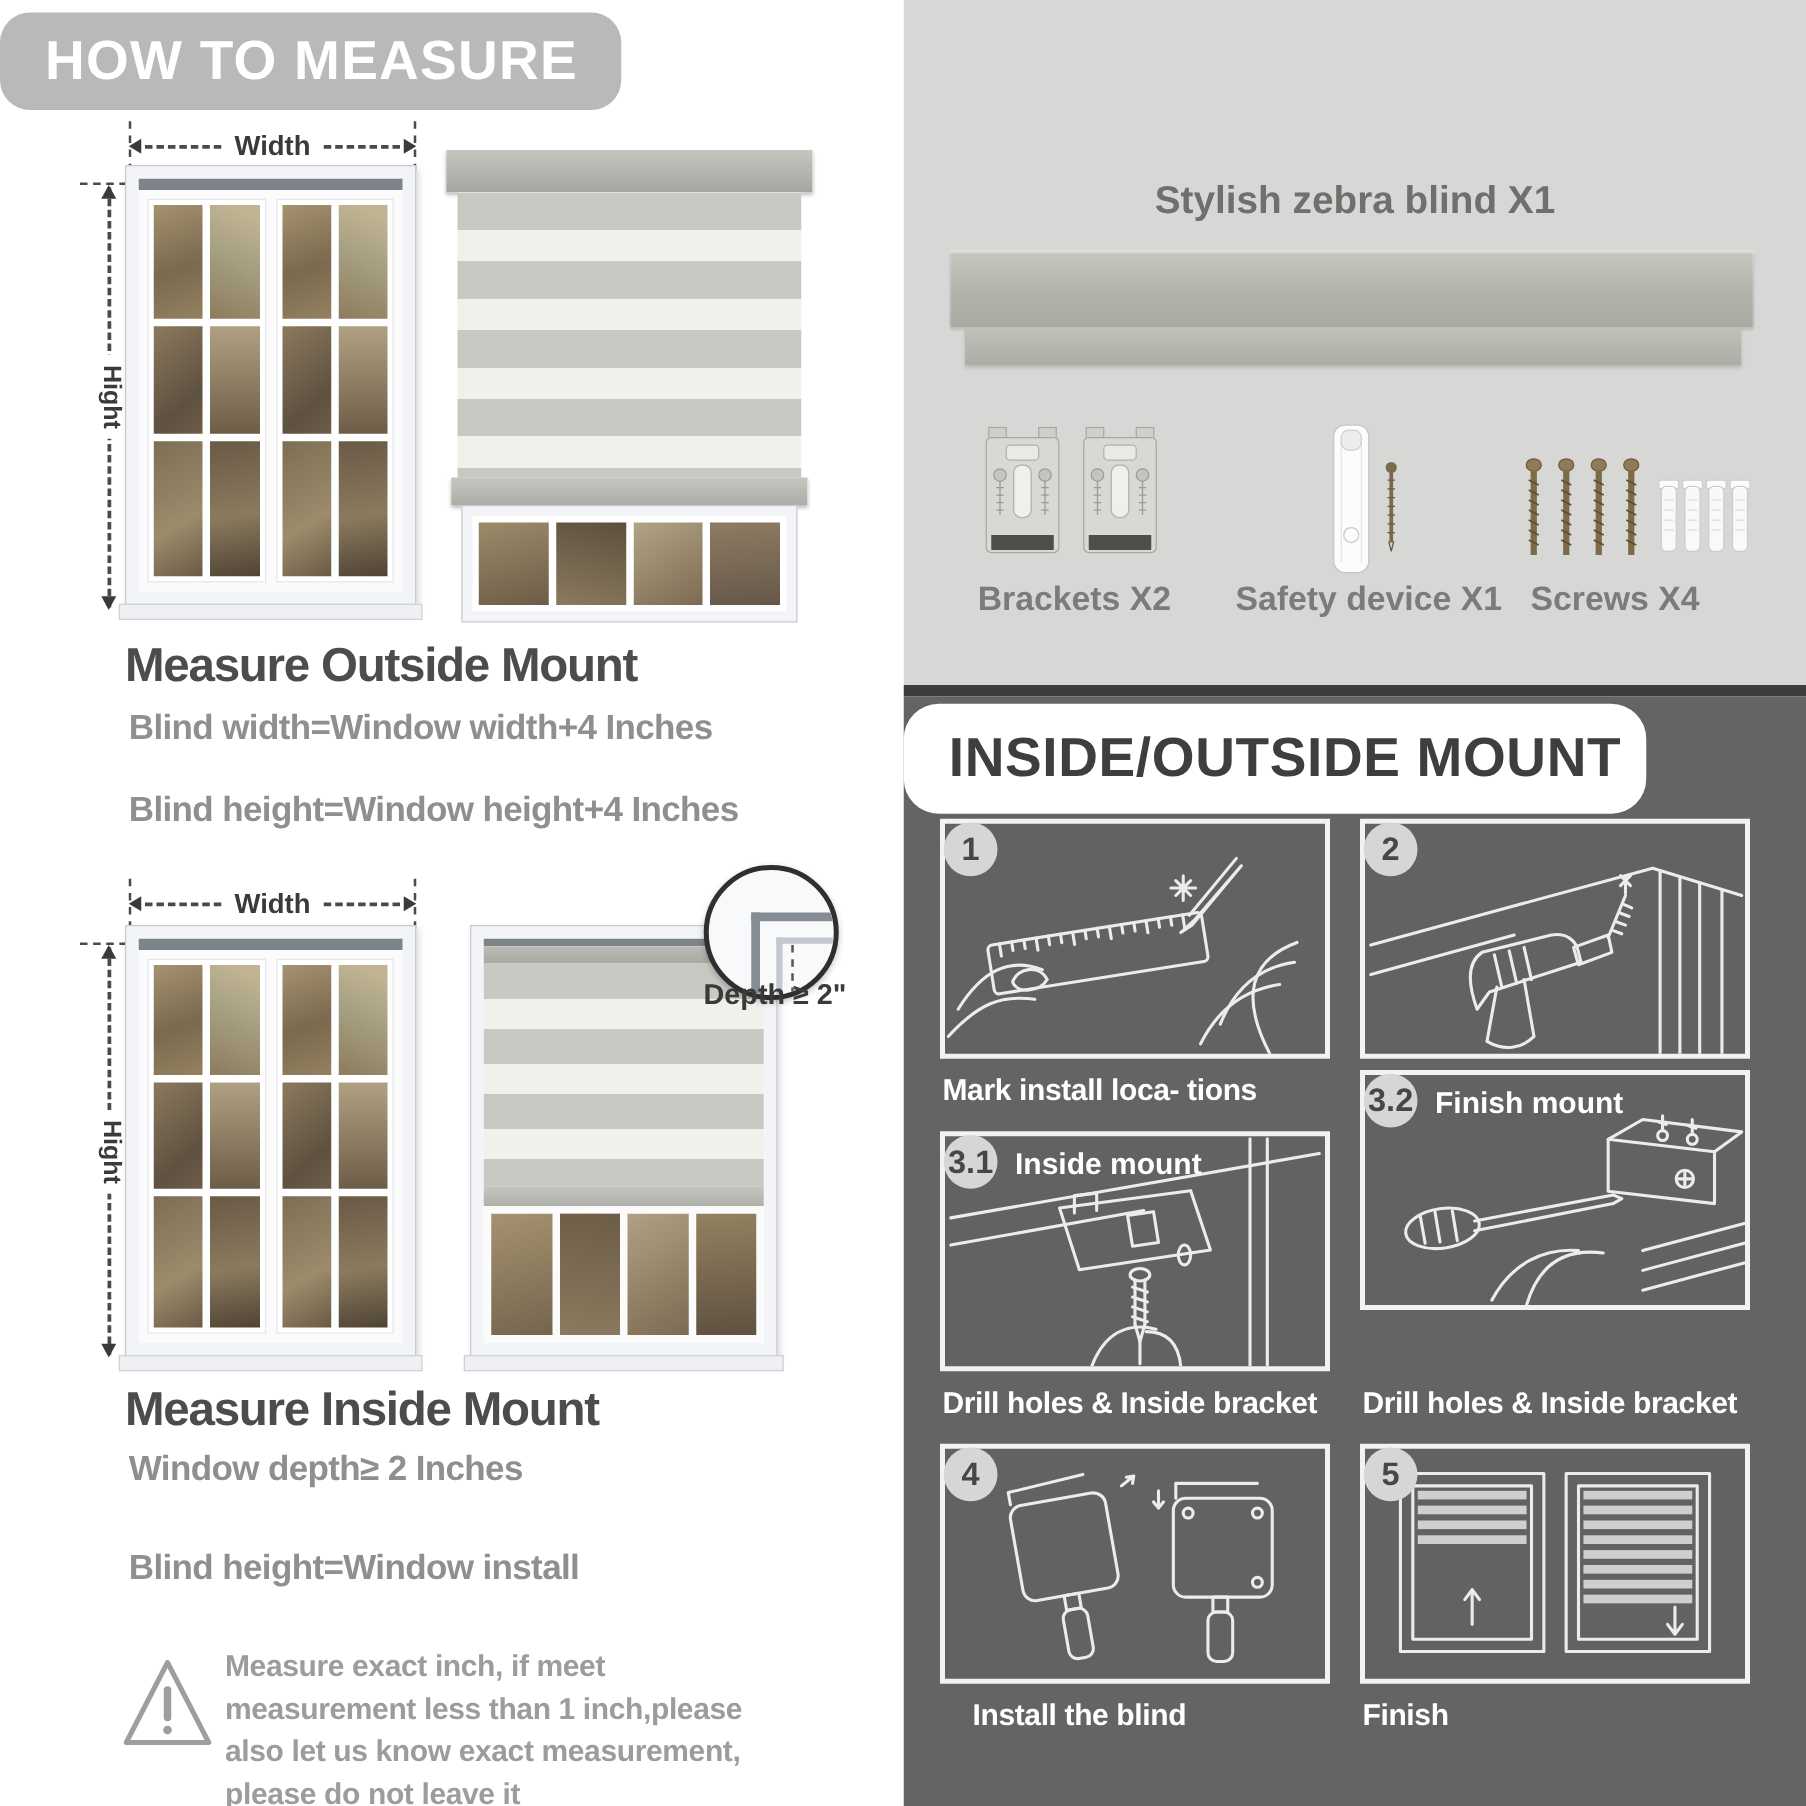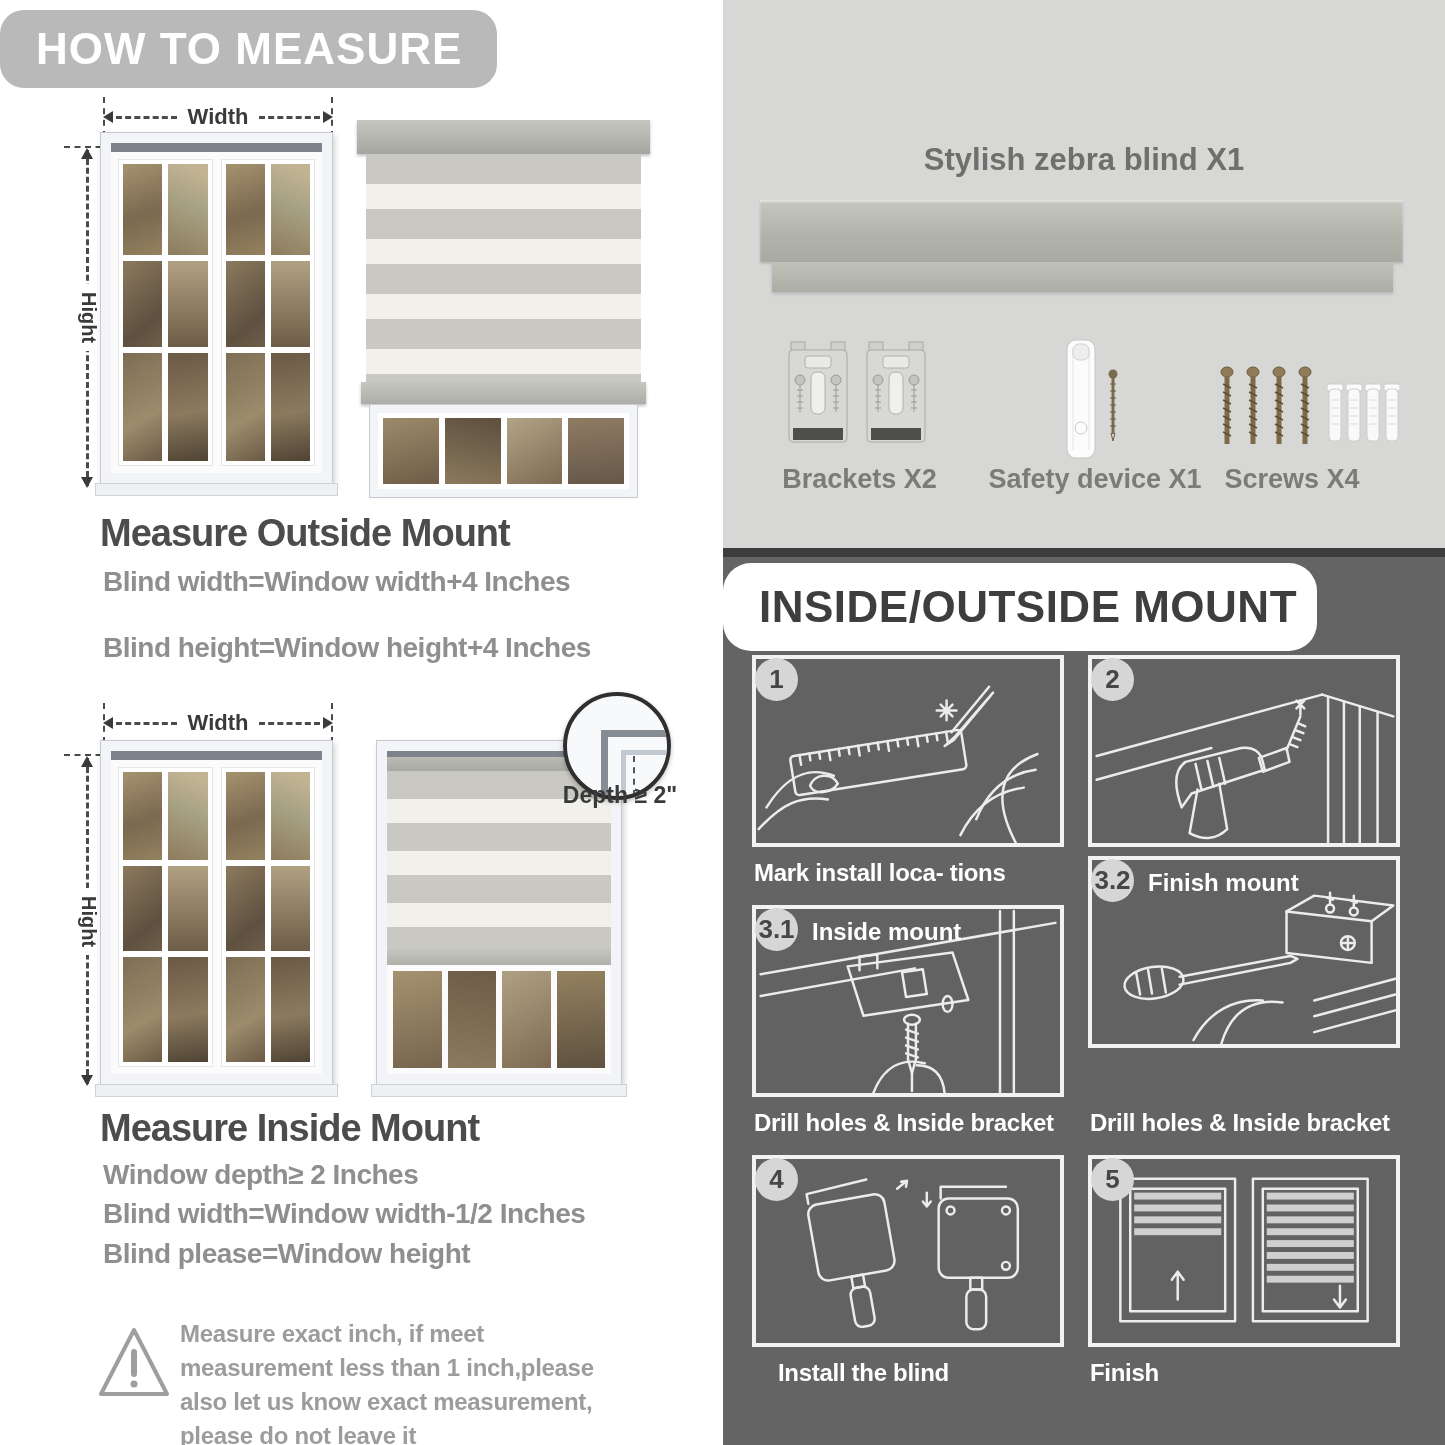--- a/index.html
+++ b/index.html
@@ -253,22 +253,21 @@
 
   <div class="abs magnifier" style="left:563px;top:692px;">
     <div class="mg-l1"></div>
       <div class="mg-l2"></div>
       <div class="mg-dash"></div>
   </div>
   <div class="abs depth-lbl" style="left:545px;top:782px;width:150px;">Depth ≥ 2"</div>
 
   <div class="abs h2-title" style="left:100px;top:1107px;">Measure Inside Mount</div>
   <div class="abs sub-line" style="left:103px;top:1159px;">Window depth≥ 2 Inches</div>
-  <div class="abs sub-line" style="left:103px;top:1198px;">Blind width=Window width-1/2 Inches</div>
-  <div class="abs sub-line" style="left:103px;top:1238px;">Blind please=Window height</div>
+  <div class="abs sub-line" style="left:103px;top:1238px;">Blind height=Window install</div>
 
   <svg class="abs" style="left:95px;top:1322px;" width="78" height="86" viewBox="0 0 78 86">
     <path d="M39,8 L72,72 L6,72 Z" fill="none" stroke="#9e9e9e" stroke-width="4" stroke-linejoin="round"></path>
     <line x1="39" y1="30" x2="39" y2="52" stroke="#9e9e9e" stroke-width="6" stroke-linecap="round"></line>
     <circle cx="39" cy="62" r="3.5" fill="#9e9e9e"></circle>
   </svg>
   <div class="abs warn-text" style="left:180px;top:1317px;width:455px;">Measure exact inch, if meet measurement less than 1 inch,please also let us know exact measurement, please do not leave it</div>
 
   <div class="abs right-top"></div>
   <div class="abs blind-lbl">Stylish zebra blind X1</div>

